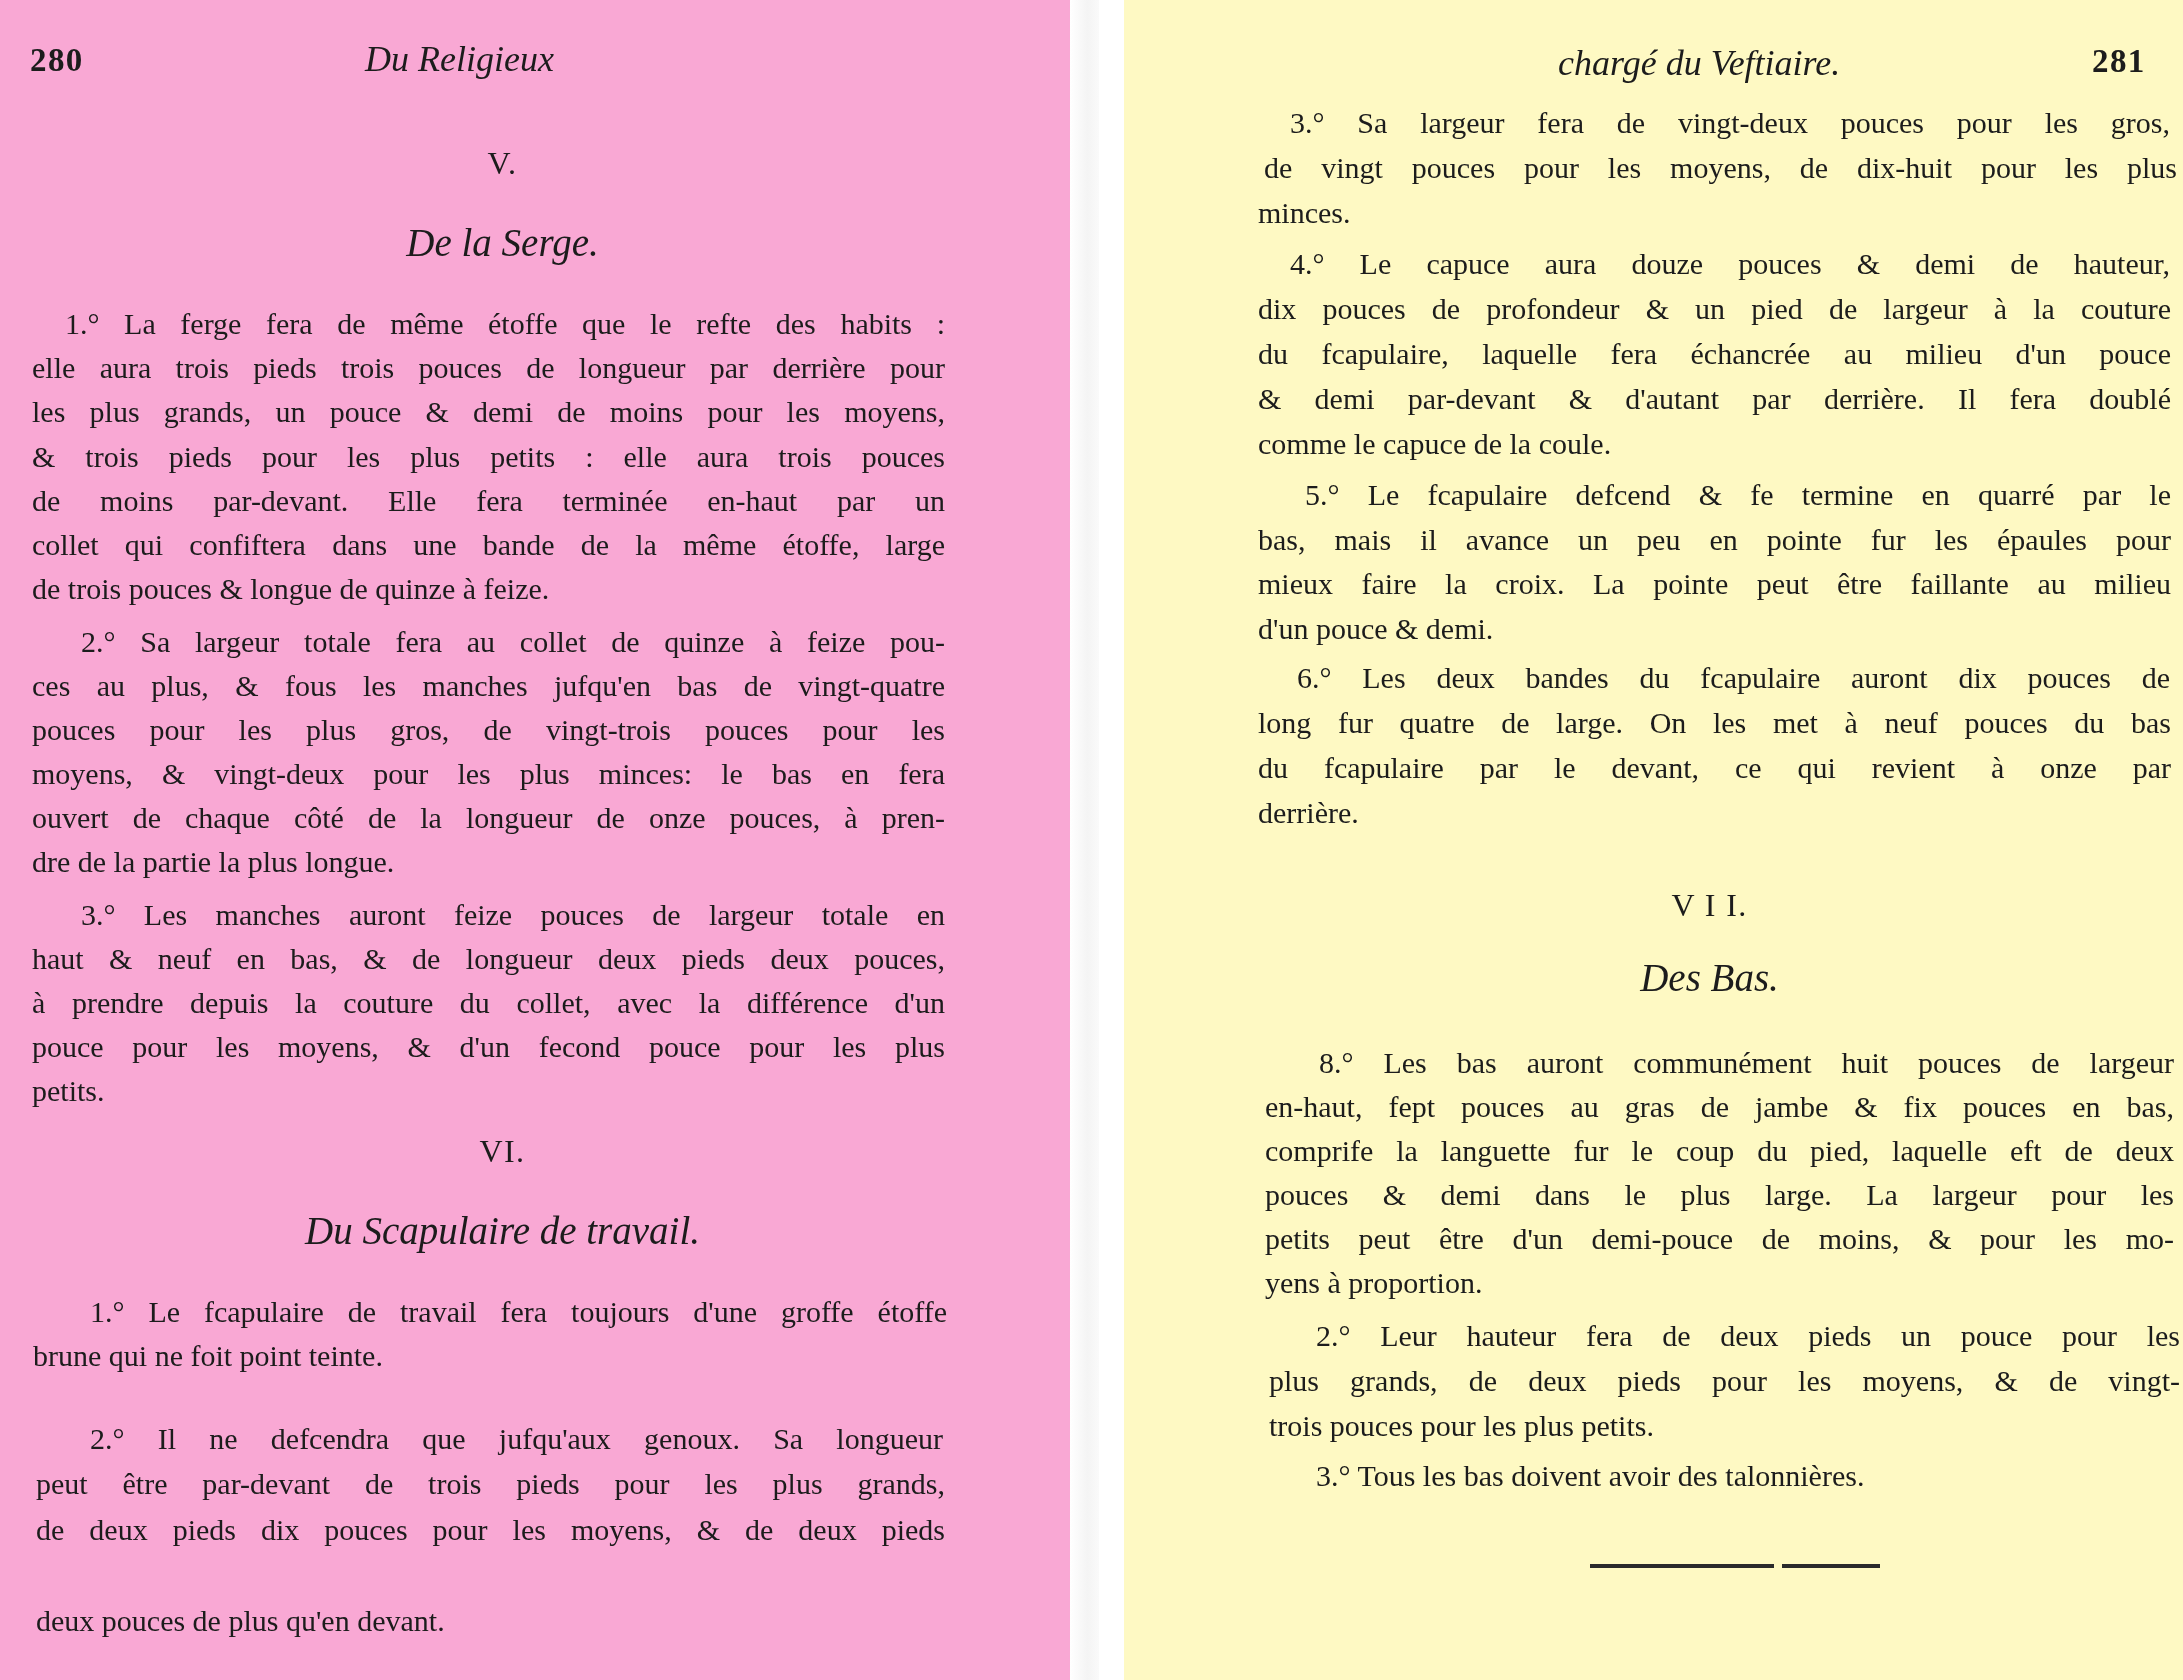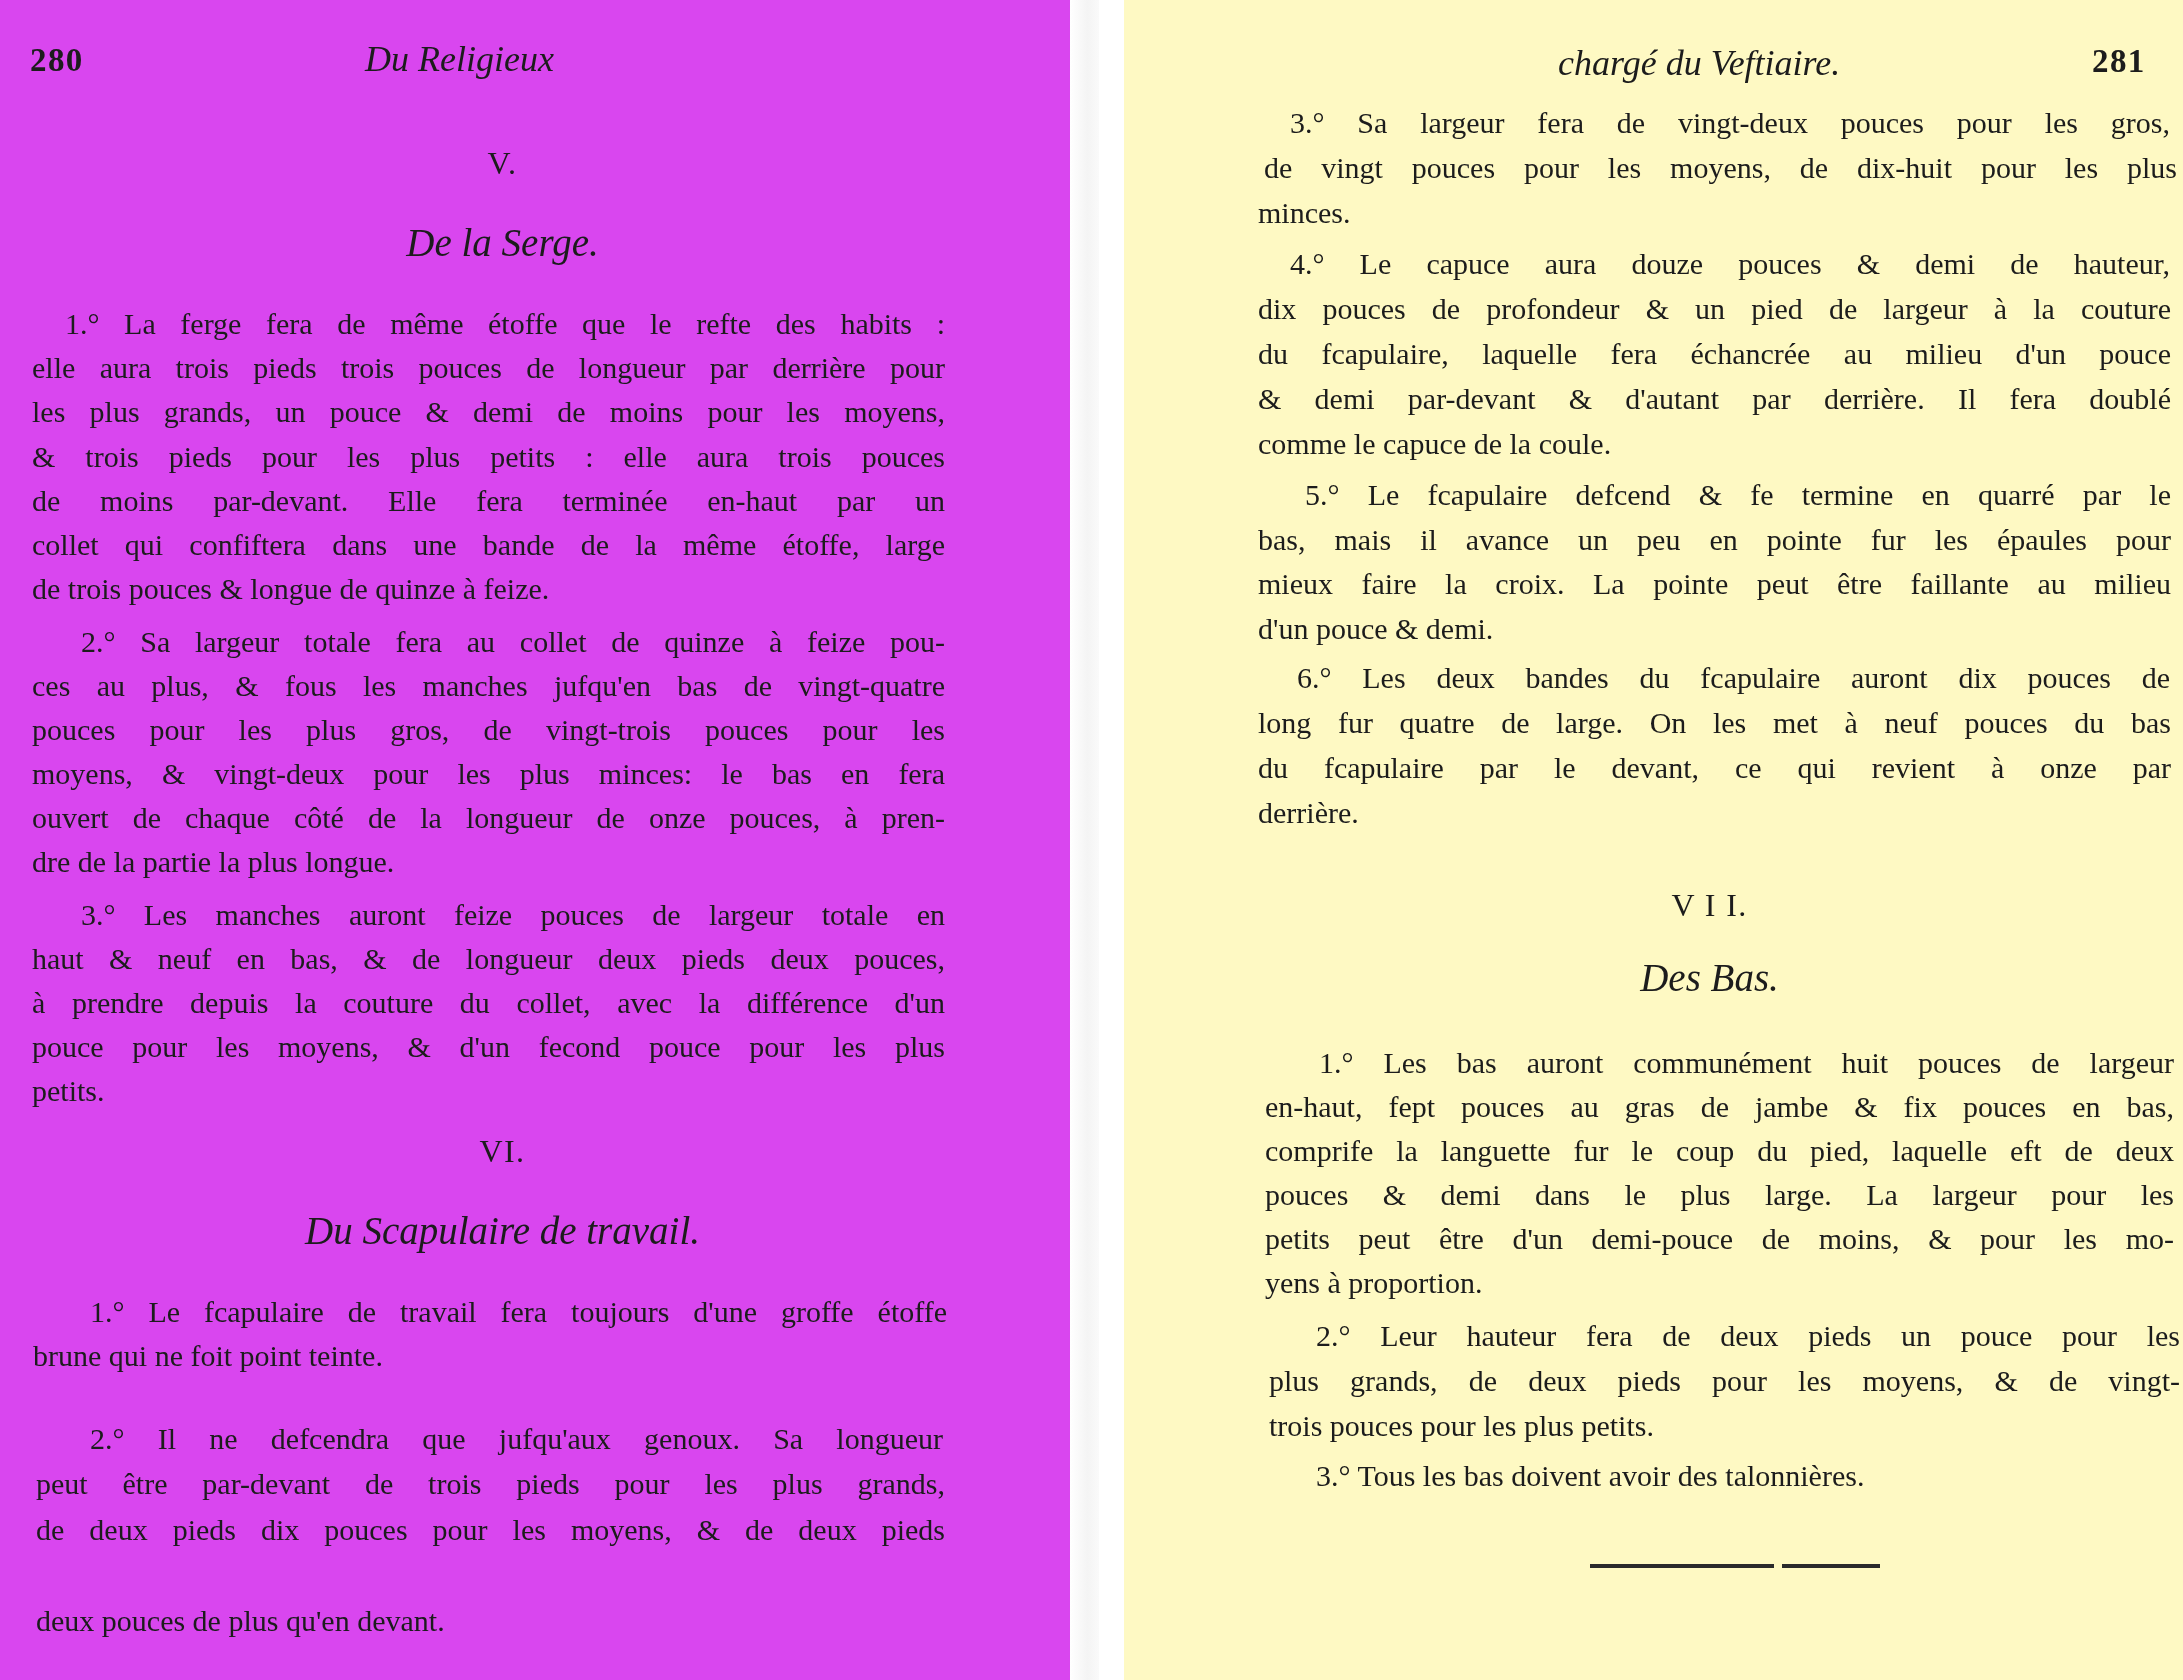--- a/index.html
+++ b/index.html
@@ -3,21 +3,21 @@
 <meta charset="utf-8">
 <style>
   html, body { margin: 0; padding: 0; }
   body {
     width: 2183px; height: 1680px; position: relative; overflow: hidden;
     background: #ffffff;
     font-family: "Liberation Serif", "DejaVu Serif", serif;
     color: #1c1c1c;
   }
   .page { position: absolute; top: 0; height: 1680px; }
-  .page.left { left: 0; width: 1084px; background: #d946ef; }
+  .page.left { left: 0; width: 1084px; background: #f9a8d4; }
   .page.right { left: 1124px; width: 1099px; background: #fef9c3; }
   .gutter { position: absolute; left: 1070px; top: 0; width: 29px; height: 1680px;
     background: linear-gradient(to right, #ffffff, #f4f4f4 60%, #fafafa); }
   .folio { position: absolute; font-size: 33px; font-weight: bold; letter-spacing: 1.4px; }
   .running { position: absolute; font-style: italic; font-size: 36px; white-space: nowrap; }
   .center { position: absolute; text-align: center; white-space: nowrap; }
   .numeral { font-size: 32px; letter-spacing: 1.4px; }
   .section-title { font-style: italic; font-size: 39px; }
   .line { position: absolute; font-size: 30px; white-space: nowrap; line-height: 1; }
   .justify { text-align: justify; text-align-last: justify; }
@@ -88,21 +88,21 @@
   <div class="line" style="left:134px; top:614px;">d'un pouce &amp; demi.</div>
 
   <div class="line justify" style="left:173px; width:873px; top:663px;">6.° Les deux bandes du fcapulaire auront dix pouces de</div>
   <div class="line justify" style="left:134px; width:913px; top:708px;">long fur quatre de large. On les met à neuf pouces du bas</div>
   <div class="line justify" style="left:134px; width:913px; top:753px;">du fcapulaire par le devant, ce qui revient à onze par</div>
   <div class="line" style="left:134px; top:798px;">derrière.</div>
 
   <div class="center numeral" style="left:87px; width:997px; top:887px;">V I I.</div>
   <div class="center section-title" style="left:87px; width:997px; top:955px;">Des Bas.</div>
 
-  <div class="line justify" style="left:195px; width:855px; top:1048px;">1.° Les bas auront communément huit pouces de largeur</div>
+  <div class="line justify" style="left:195px; width:855px; top:1048px;">8.° Les bas auront communément huit pouces de largeur</div>
   <div class="line justify" style="left:141px; width:909px; top:1092px;">en-haut, fept pouces au gras de jambe &amp; fix pouces en bas,</div>
   <div class="line justify" style="left:141px; width:909px; top:1136px;">comprife la languette fur le coup du pied, laquelle eft de deux</div>
   <div class="line justify" style="left:141px; width:909px; top:1180px;">pouces &amp; demi dans le plus large. La largeur pour les</div>
   <div class="line justify" style="left:141px; width:909px; top:1224px;">petits peut être d'un demi-pouce de moins, &amp; pour les mo-</div>
   <div class="line" style="left:141px; top:1268px;">yens à proportion.</div>
 
   <div class="line justify" style="left:192px; width:864px; top:1321px;">2.° Leur hauteur fera de deux pieds un pouce pour les</div>
   <div class="line justify" style="left:145px; width:911px; top:1366px;">plus grands, de deux pieds pour les moyens, &amp; de vingt-</div>
   <div class="line" style="left:145px; top:1411px;">trois pouces pour les plus petits.</div>
 

